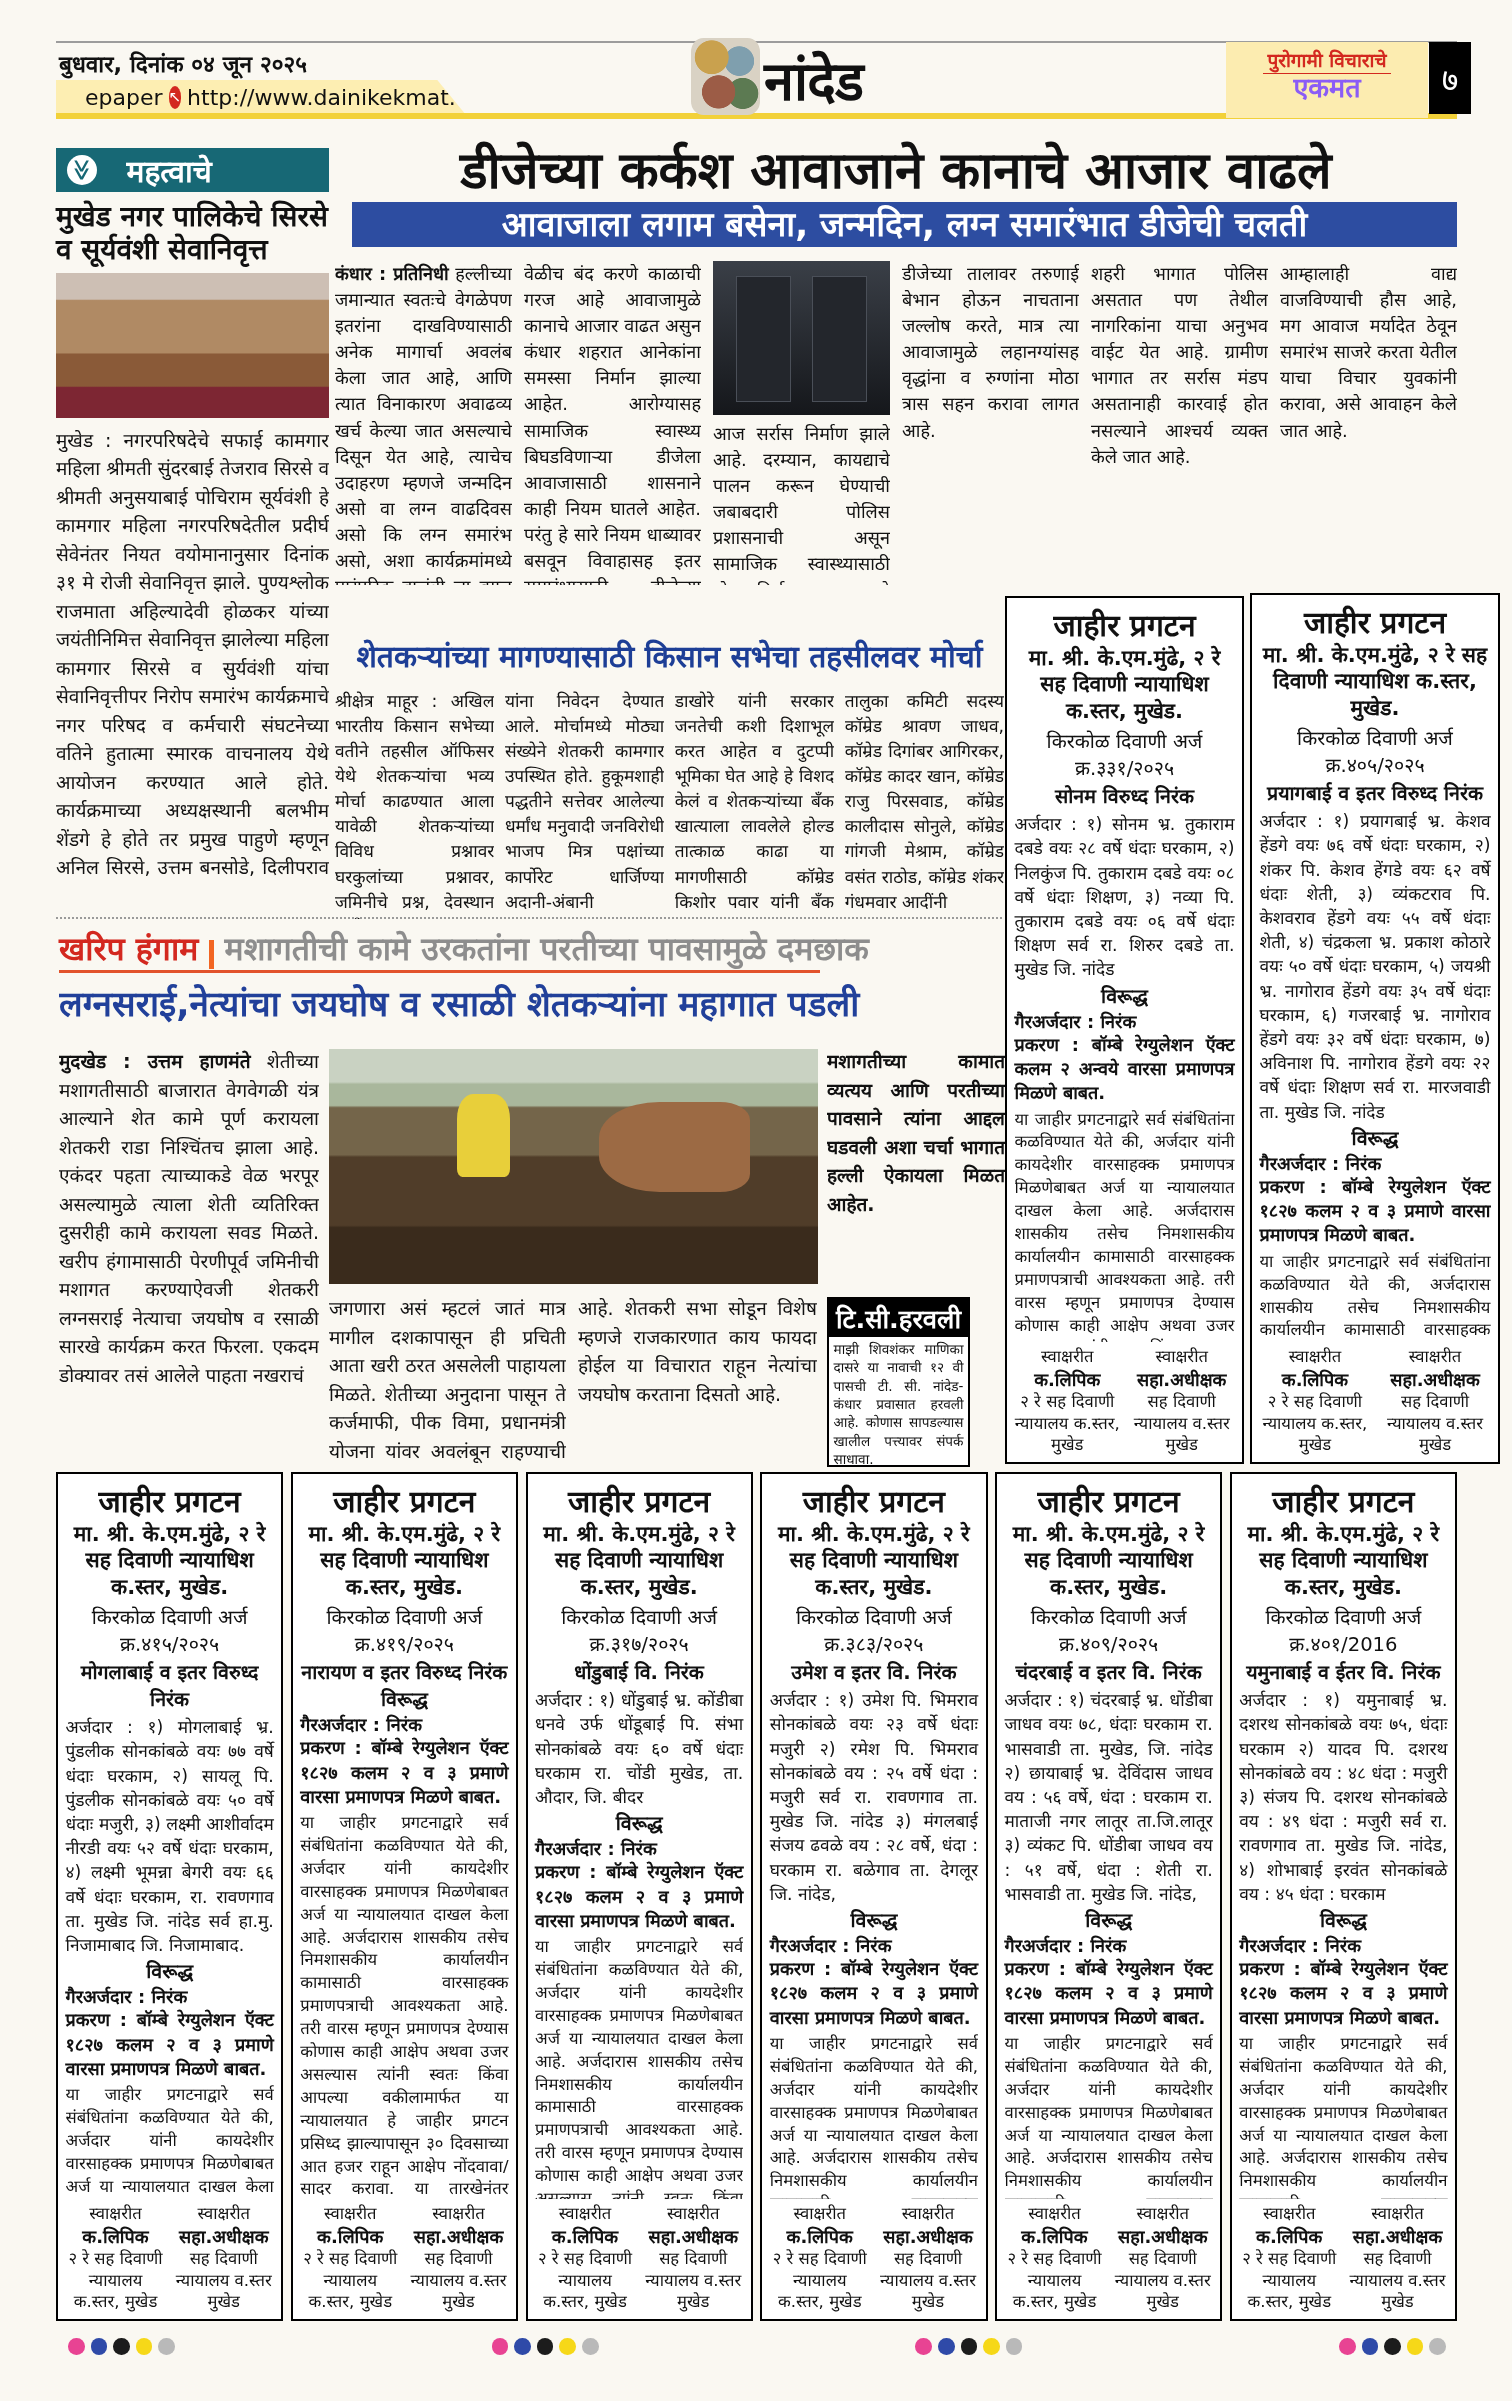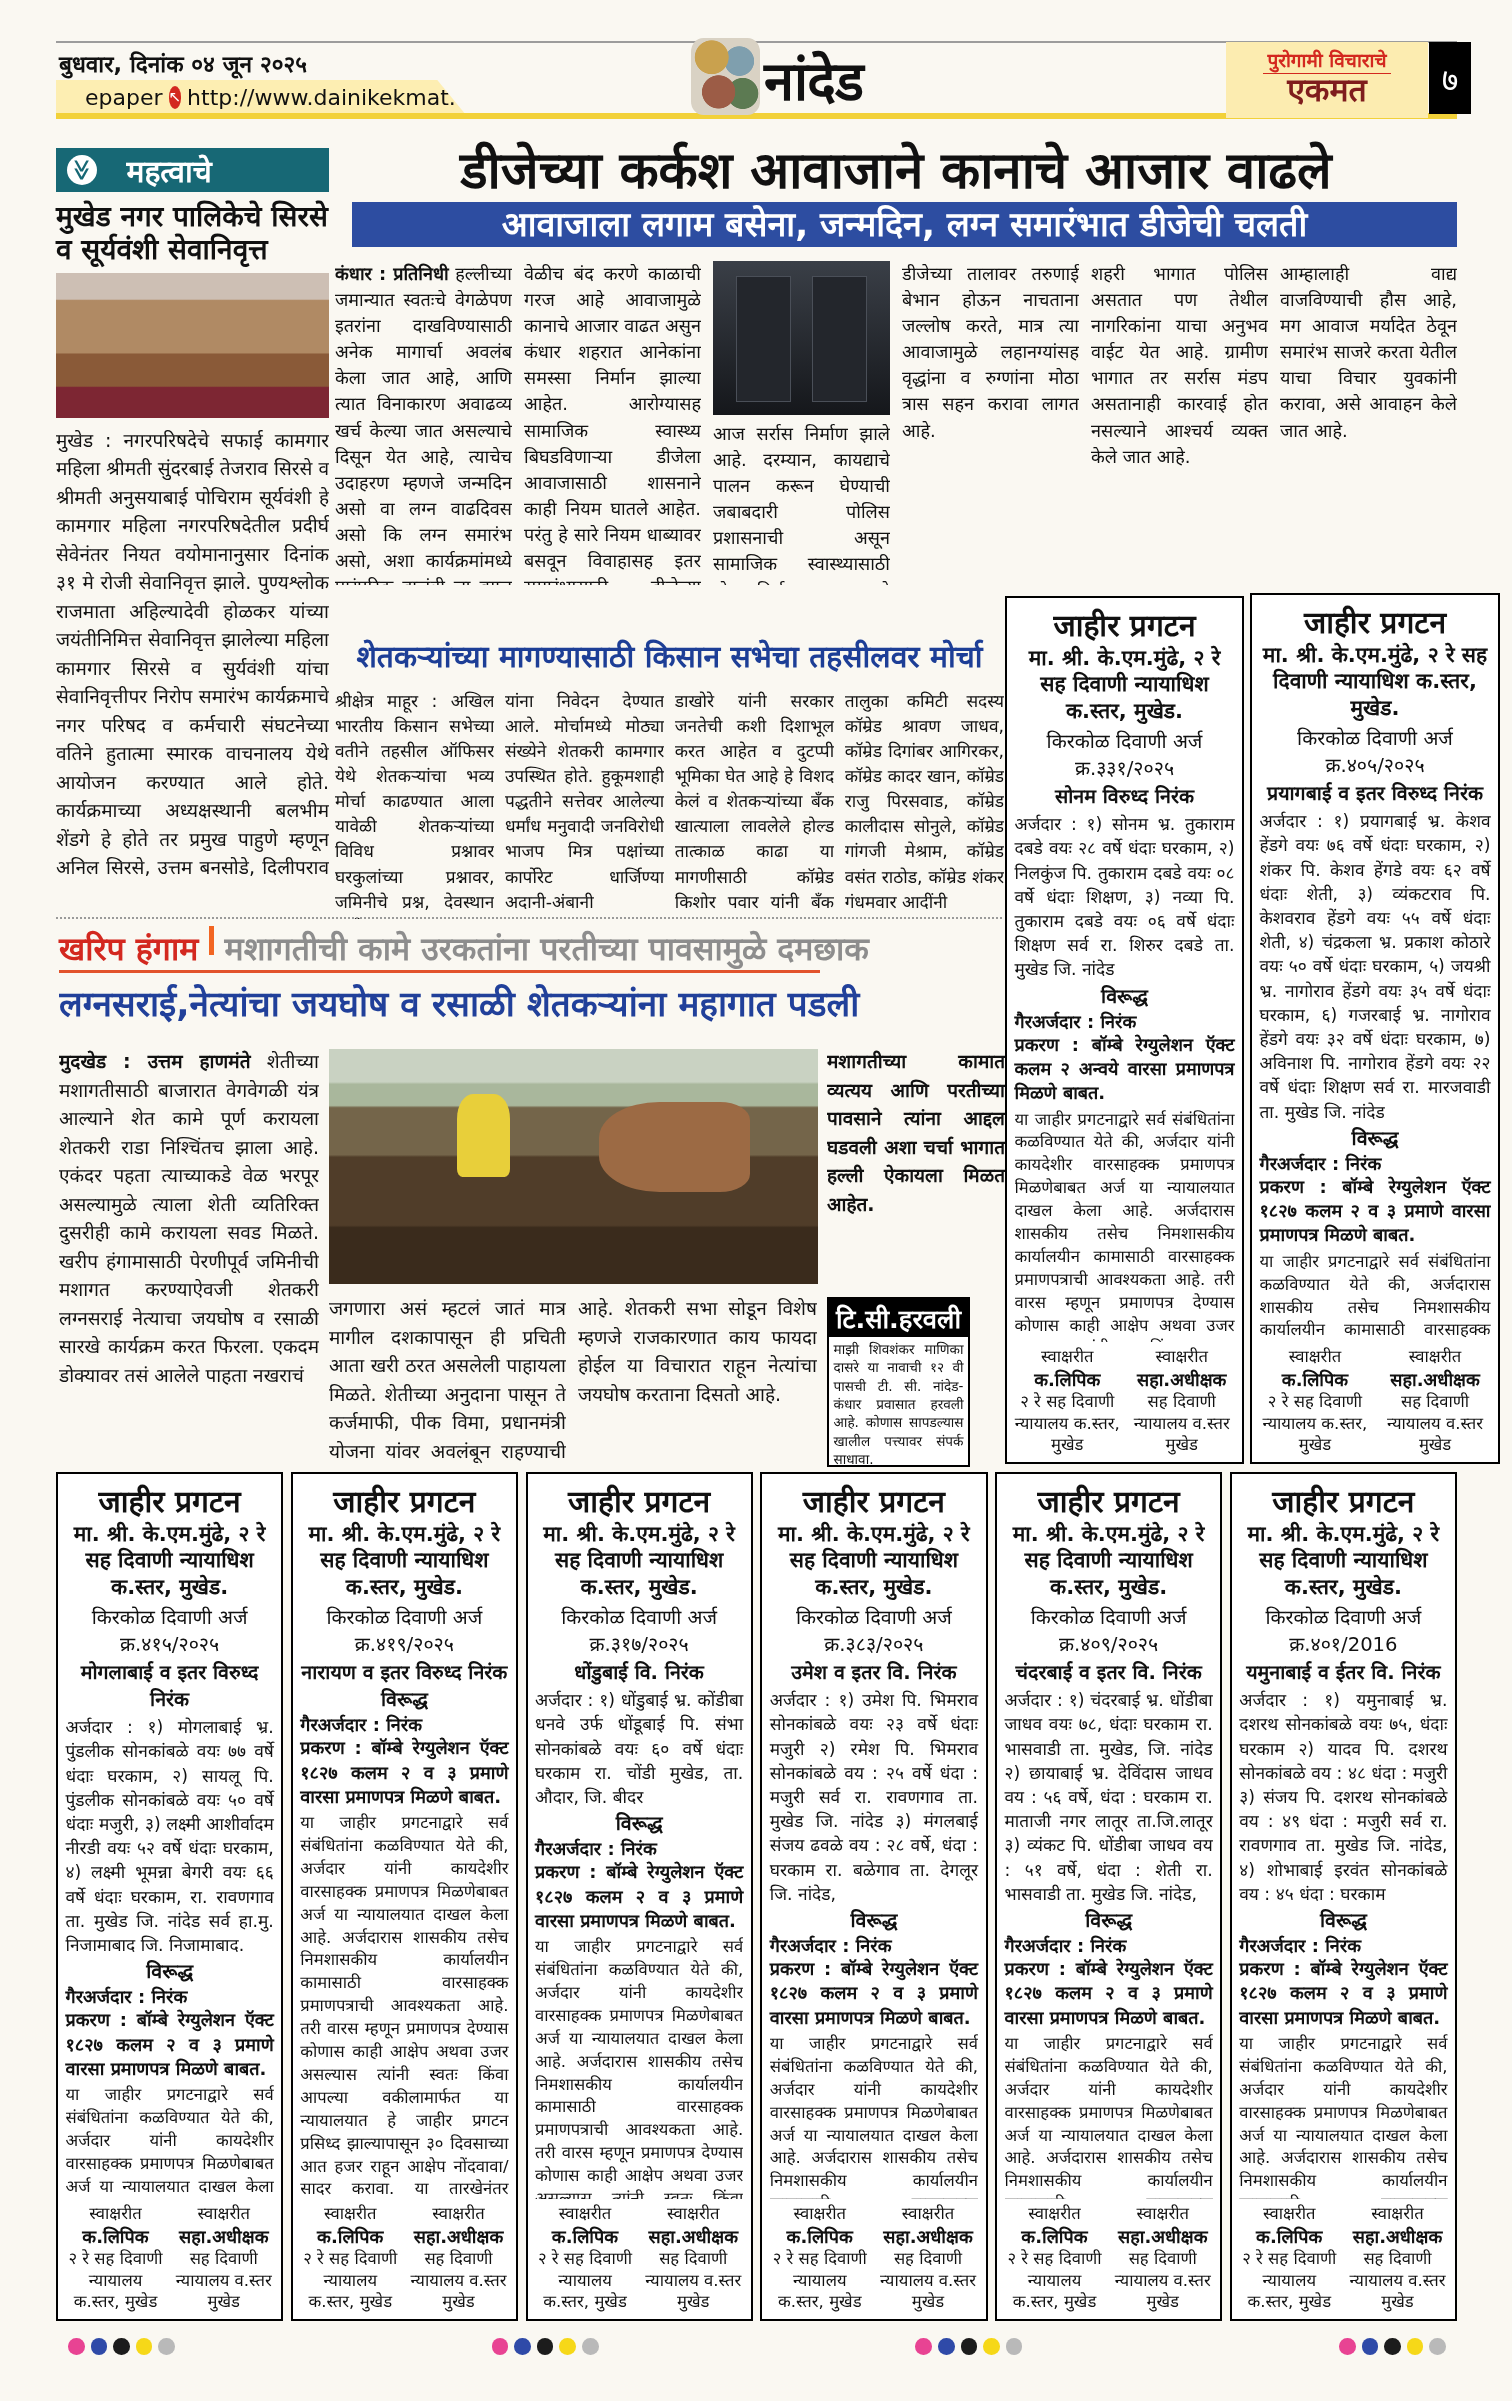--- a/index.html
+++ b/index.html
@@ -17,21 +17,21 @@
       font-size:15px;line-height:22.6px;text-align:center;margin:0 6px;}
   .yellow-rule{left:56px;top:113px;width:1401px;height:6px;background:#f2d139;}
   .collage{left:691px;top:38px;width:69px;height:77px;border-radius:18%;
       background:radial-gradient(circle at 30% 25%,#c9a14e 0 22%,transparent 23%),
                  radial-gradient(circle at 70% 30%,#7f9fae 0 20%,transparent 21%),
                  radial-gradient(circle at 40% 70%,#9c5c46 0 24%,transparent 25%),
                  radial-gradient(circle at 75% 72%,#5c7a52 0 20%,transparent 21%),#d9d2c4;}
   .city{left:764px;top:42px;width:316px;font-size:54px;font-weight:800;letter-spacing:-0.8px;}
   .brand-box{left:1226px;top:42px;width:202px;height:76px;background:#fcecb0;text-align:center;}
   .brand-tagline{font-size:19px;font-weight:bold;color:#d3281f;margin-top:4.5px;border-bottom:1.5px solid #d3281f;display:inline-block;padding:0 4.5px;}
-  .brand-name{font-size:32px;font-weight:800;color:#7f1d1d;line-height:1.0;}
+  .brand-name{font-size:27px;font-weight:800;color:#8b5cf6;line-height:1.0;}
   .pageno-box{left:1429px;top:42px;width:42px;height:72px;background:#000;color:#fff;font-size:32px;
       display:flex;align-items:center;justify-content:center;}
   
   .sidebar{left:56px;top:148px;width:273px;}
   .imp-box{height:44px;background:#176875;color:#fff;display:flex;align-items:center;padding:0 10.5px;}
   .imp-icon{width:30px;height:30px;border-radius:50%;background:#fff;color:#176875;display:inline-flex;
       align-items:center;justify-content:center;margin-right:30px;}
   .imp-icon::before{content:"≫";transform:rotate(90deg);font-size:21px;font-weight:bold;}
   .imp-label{font-size:30px;font-weight:800;}
   .sb-head{margin-top:7.5px;font-size:28px;font-weight:800;line-height:1.18;}
@@ -49,21 +49,21 @@
   .dj-photo::before,.dj-photo::after{content:"";position:absolute;top:15px;width:53px;height:124px;
       background:#23262c;border:1.5px solid #4a4f58;}
   .dj-photo::before{left:22.6px;} .dj-photo::after{right:22.6px;}
   
   .kisan-head{left:335px;top:635px;width:669px;font-size:30px;font-weight:800;color:#1d3e96;
       text-align:center;white-space:nowrap;overflow:hidden;}
   .kisan-cols{left:335px;top:689px;width:669px;height:230px;display:flex;gap:10.5px;}
   .kisan-cols .col{font-size:17.3px;}
   .dotted-sep{left:56px;top:917px;width:946px;border-top:2.3px dotted #9a9a9a;}
   
-  .kharip{left:59px;top:926px;display:flex;align-items:flex-start;}
+  .kharip{left:59px;top:926px;display:flex;align-items:flex-end;}
   .kharip .red{color:#d3281f;font-size:32px;font-weight:800;}
   .kharip .bar{width:5.3px;height:29px;background:#f26522;margin:0 10.5px;}
   .kharip .gray{color:#8d8d8d;font-size:32px;font-weight:800;white-space:nowrap;}
   .kharip-rule{left:59px;top:970px;width:761px;height:3px;background:#e2532c;}
   .wed-head{left:59px;top:979px;width:946px;font-size:35px;font-weight:800;color:#21409a;
       white-space:nowrap;overflow:hidden;}
   .wed-col1{left:59px;top:1047px;width:260px;height:422px;overflow:hidden;font-size:19px;line-height:1.5;}
   .farm-photo{left:329px;top:1049px;width:489px;height:235px;background:
       linear-gradient(180deg,#c9d2c2 0 14%,#a9b79c 15% 24%,#74654a 25% 45%,#503d29 46% 75%,#3a2b1c 76% 100%);position:relative;}
   .farm-photo::before{content:"";position:absolute;left:128px;top:45px;width:53px;height:83px;background:#e8cf3a;border-radius:30% 30% 10% 10%;}

